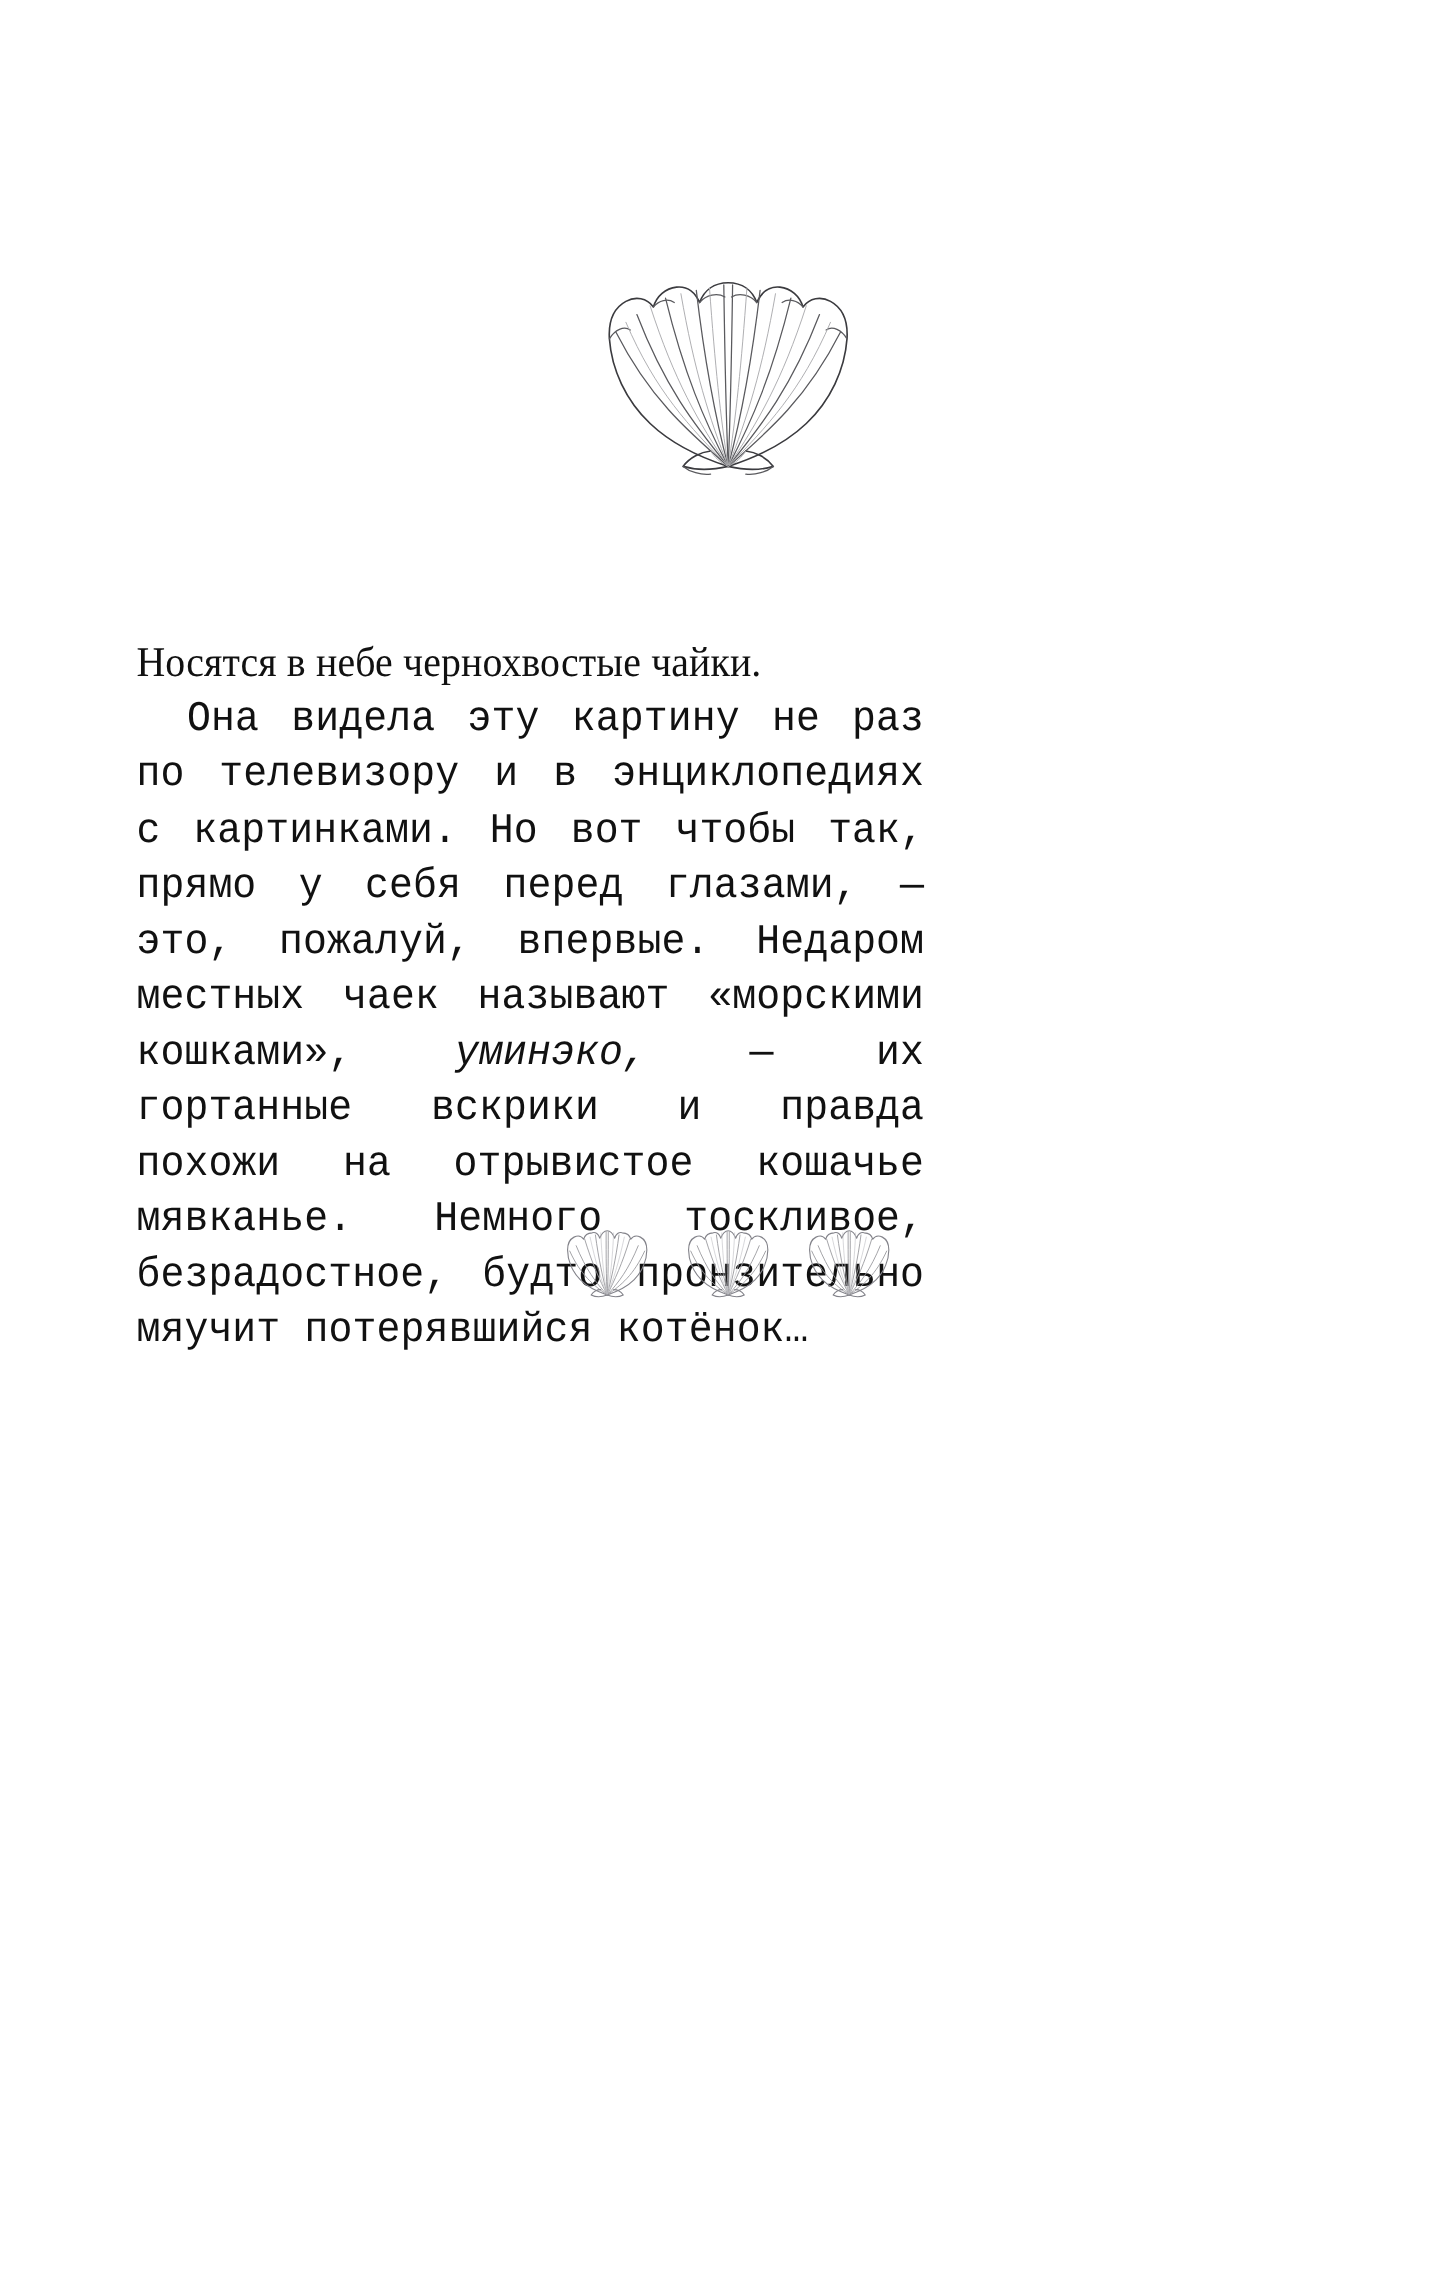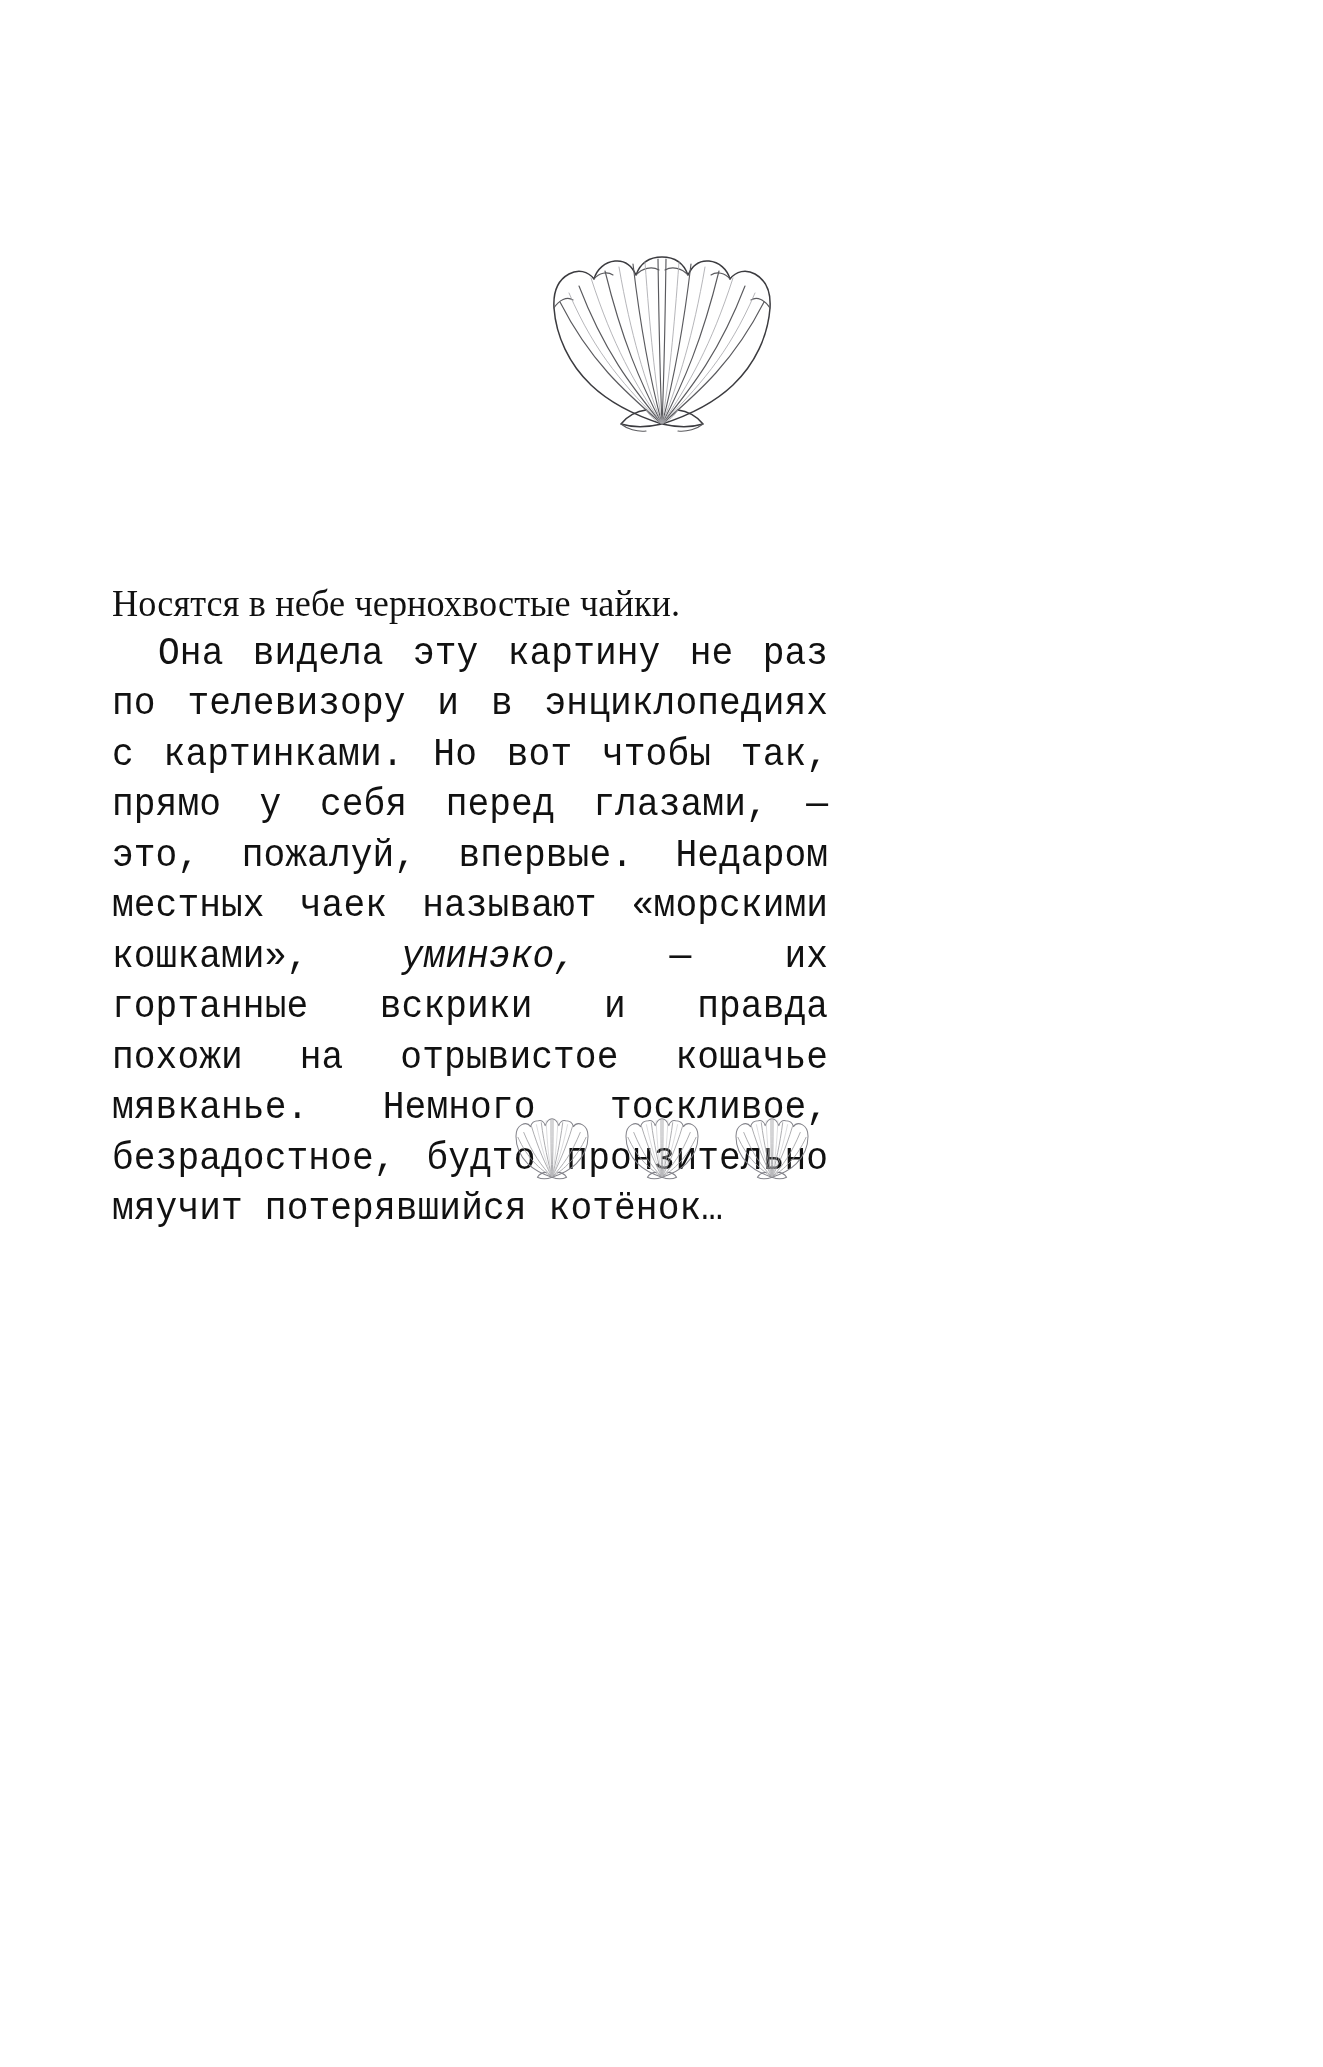--- a/index.html
+++ b/index.html
@@ -35,21 +35,21 @@
   }
   .ornament-top svg {
     display: block;
     width: 258px;
     height: 222px;
   }
 
   
   .text-column {
     position: absolute;
-    left: 112px;
+    left: 124px;
     top: 578px;
     width: 716px;
   }
 
   .para {
     margin: 0;
     text-align: justify;
     text-align-last: left;
     font-size: 38.5px;
     line-height: 50.5px;

